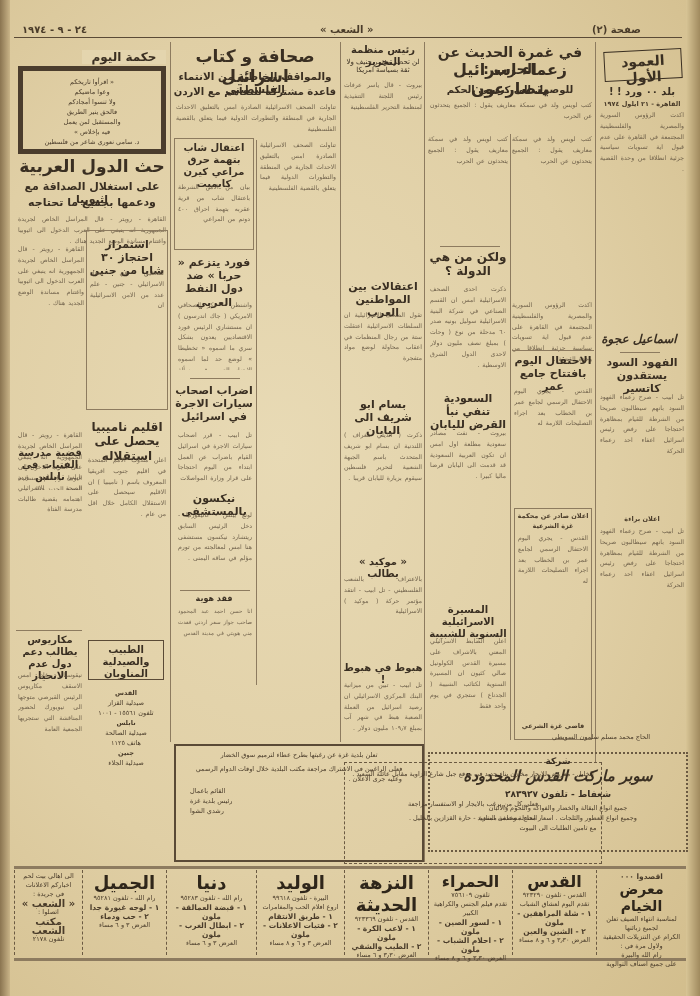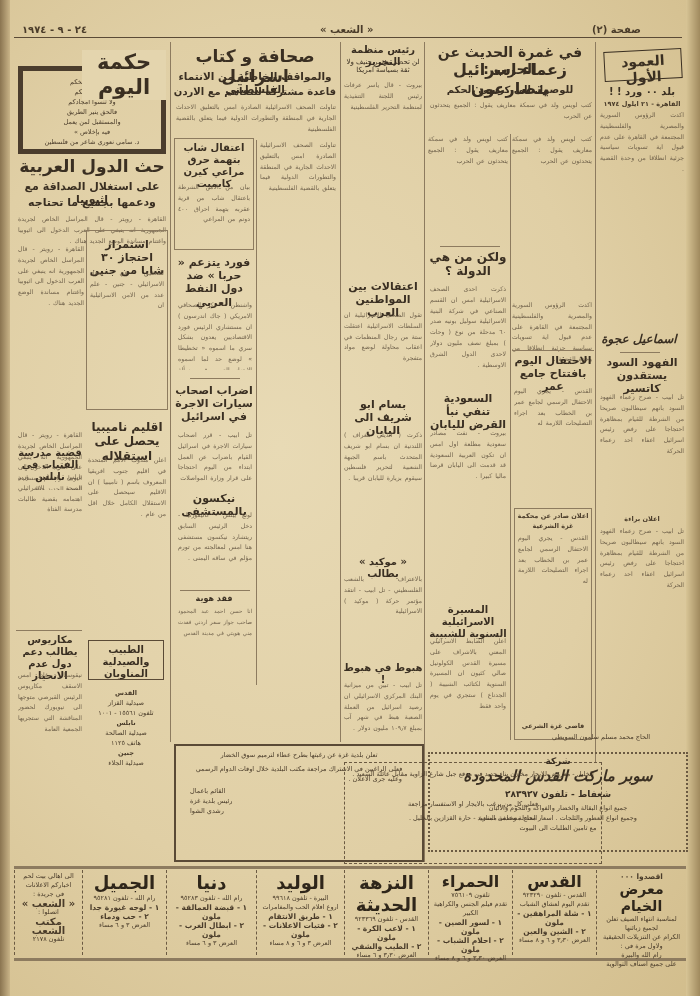--- a/index.html
+++ b/index.html
@@ -58,21 +58,21 @@
   <div class="small" style="margin-top:6px;">
     <div>« اقرأوا تاريخكم</div>
     <div>وعوا ماضيكم</div>
     <div>ولا تنسوا أمجادكم</div>
     <div>فالحق ينير الطريق</div>
     <div>والمستقبل لمن يعمل</div>
     <div>فيه بإخلاص »</div>
     <div>د. سامي نعوري   شاعر من فلسطين</div>
   </div>
 </div>
-<div class="abs head" style="left:82px; top:50px; width:84px; font-size:21px; background:#e4d5ae; padding:0 2px;">حكمة اليوم</div>
+<div class="abs head" style="left:82px; top:50px; width:84px; font-size:12px; background:#e4d5ae; padding:0 2px;">حكمة اليوم</div>
 
 <div class="abs head" style="left:16px; top:156px; width:152px; font-size:17px;">حث الدول العربية</div>
 <div class="abs head" style="left:16px; top:180px; width:152px; font-size:11px;">على استغلال الصداقة مع اثيوبيا</div>
 <div class="abs head" style="left:16px; top:196px; width:152px; font-size:11px;">ودعمها بجميع ما تحتاجه</div>
 <div class="abs body-txt" style="left:18px; top:214px; width:148px;">القاهرة - رويتر - قال المراسل الخاص لجريدة الجمهورية انه ينبغي على العرب الدخول الى اثيوبيا واغتنام مساندة الوضع الجديد هناك .</div>
 <div class="abs body-txt" style="left:18px; top:244px; width:66px; height:180px; overflow:hidden;">القاهرة - رويتر - قال المراسل الخاص لجريدة الجمهورية انه ينبغي على العرب الدخول الى اثيوبيا واغتنام مساندة الوضع الجديد هناك .</div>
 
 <div class="box" style="left:86px; top:230px; width:82px; height:180px; border-width:1px; border-color:#8d7b5f;"></div>
 <div class="abs head" style="left:88px; top:238px; width:78px; font-size:11px;">استمرار احتجاز ٣٠ شابا من جنين</div>
 <div class="abs body-txt" style="left:90px; top:268px; width:74px; height:135px; overflow:hidden;">للتحقيق في مقتل الاسرائيلي - جنين - علم عدد من الامن الاسرائيلية ان</div>

